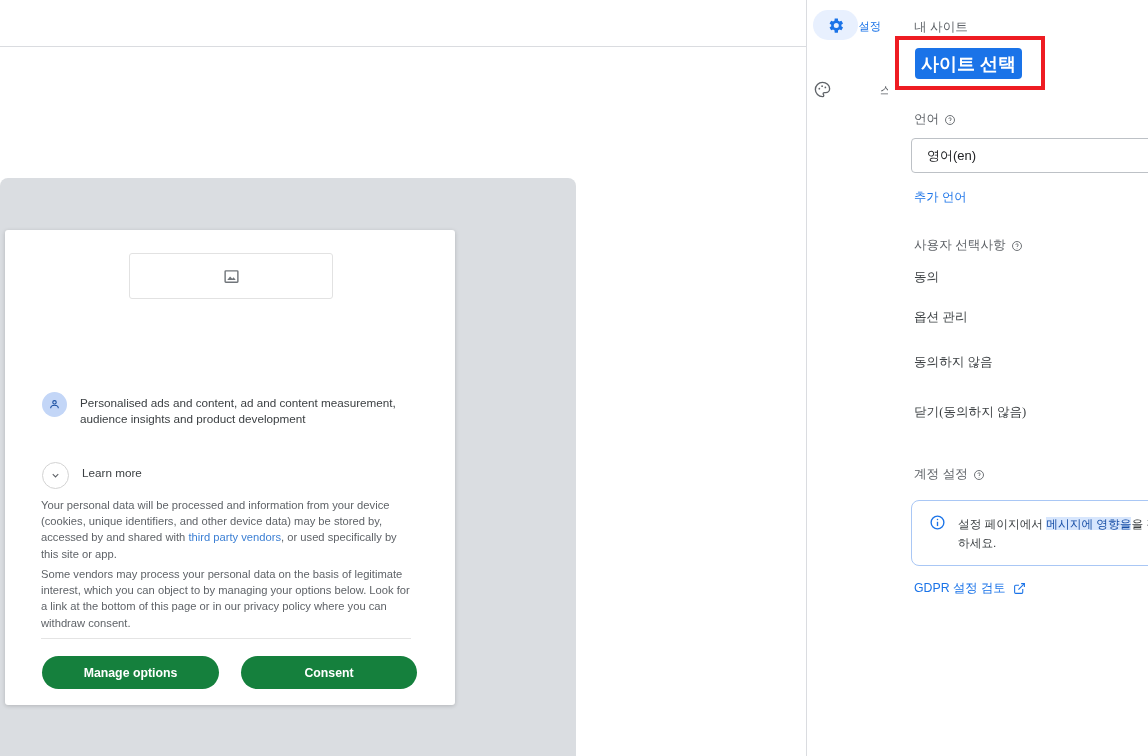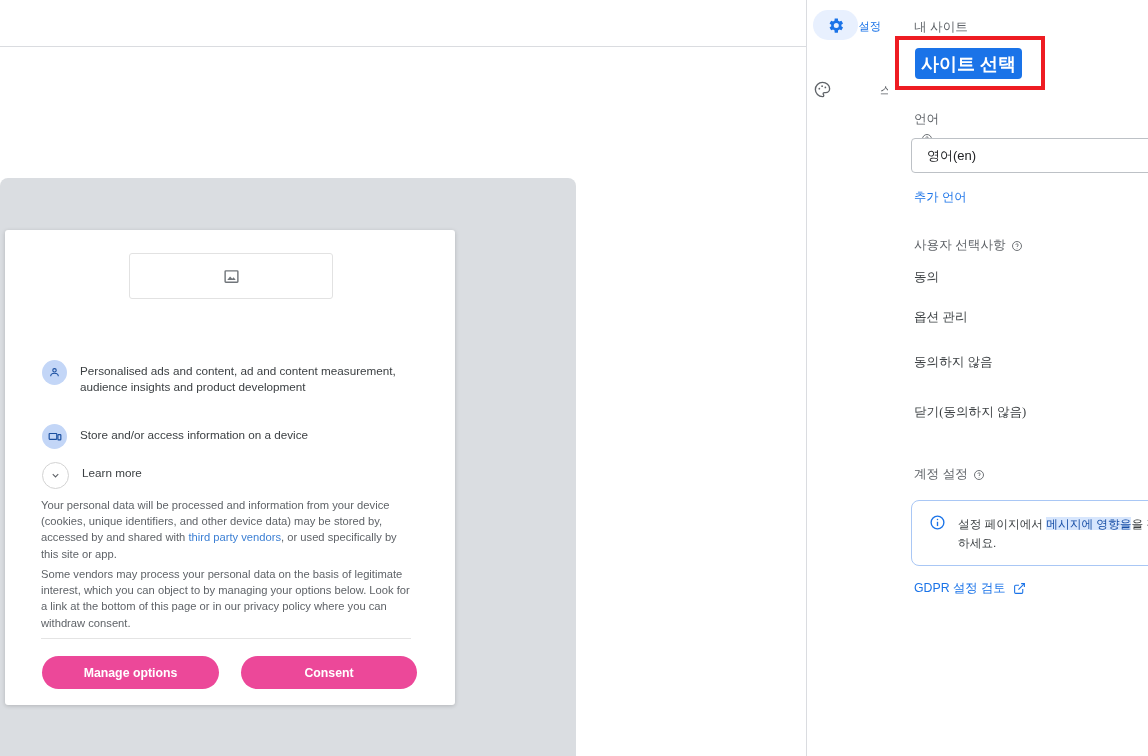--- a/index.html
+++ b/index.html
@@ -36,38 +36,38 @@
     text-align:center; font-size:15.5px; font-weight:bold; color:#1a1a1a;
     line-height:21px; letter-spacing:-0.1px;
   }
   .cmp-purpose { position:absolute; display:flex; gap:13px; align-items:flex-start; }
   .cmp-purpose .ic {
     width:25px; height:25px; border-radius:50%; background:#c3d6f7;
     display:flex; align-items:center; justify-content:center; flex:0 0 25px;
   }
   .cmp-purpose .ic.hollow { background:#ffffff; border:1px solid #d3d3d3; }
   .cmp-purpose .tx { font-size:11.7px; color:#3c4043; line-height:15.5px; padding-top:3px; }
-  #purpose-0 { left:42px; top:360px; width:380px; }
+  #purpose-0 { left:42px; top:392px; width:380px; }
   #purpose-1 { left:42px; top:424px; width:380px; }
   #purpose-2 { left:42px; top:462px; width:380px; }
 
   .cmp-body {
     position:absolute; left:41px; width:370px;
     font-size:11.2px; color:#5f6368; line-height:16.2px;
   }
   #cmp-body-0 { top:497px; }
   #cmp-body-1 { top:566px; }
   .cmp-body a { color:#3b7fd4; text-decoration:none; }
 
   .cmp-sep {
     position:absolute; left:41px; top:638px; width:370px; height:1px; background:#e4e4e4;
   }
   .cmp-btn {
     position:absolute; top:656px; height:33px; border-radius:17px;
-    background:#ec4899; color:#fff; font-size:12.3px; font-weight:bold;
+    background:#15803d; color:#fff; font-size:12.3px; font-weight:bold;
     display:flex; align-items:center; justify-content:center; border:none; cursor:pointer;
   }
   #btn-manage { left:42px; width:177px; }
   #btn-consent { left:241px; width:176px; }
 
   
   .rail-divider {
     position:absolute; left:806px; top:0; width:1px; height:756px; background:#dadce0;
   }
   .rail { position:absolute; left:807px; top:0; width:80px; height:756px; background:#fff; }
@@ -85,21 +85,21 @@
   .rail-label { font-size:11.3px; margin-top:3px; color:#5f6368; white-space:nowrap; }
   .rail-label.active { color:#1a73e8; }
 
   
   .panel { position:absolute; left:888px; top:0; width:260px; height:756px; background:#fff; }
   .panel-section-label {
     position:absolute; font-size:12.6px; color:#5f6368; white-space:nowrap;
     display:flex; align-items:center; gap:5px;
   }
   #lbl-mysite { left:26px; top:19px; }
-  #lbl-lang   { left:26px; top:111px;flex-direction:column; }
+  #lbl-lang   { left:26px; top:111px; }
   #lbl-userchoice { left:26px; top:237px; }
   #lbl-account { left:26px; top:466px; }
 
   .redbox {
     position:absolute; left:895px; top:36px; width:150px; height:54px;
     border:4px solid #ee1c22; box-sizing:border-box; background:transparent;
   }
   .btn-primary {
     position:absolute; left:915px; top:48px; width:107px; height:31px;
     background:#1a73e8; color:#fff; border:none; border-radius:4px;
@@ -164,29 +164,20 @@
   <div class="cmp-purpose" id="purpose-0">
     <span class="ic">
       <svg width="13" height="13" viewBox="0 0 24 24" fill="none" stroke="#1a4fa0" stroke-width="2">
         <circle cx="12" cy="8" r="3.2"></circle>
           <path d="M5 19c0-3.5 3.2-5.5 7-5.5s7 2 7 5.5"></path>
       </svg>
     </span>
     <span class="tx">Personalised ads and content, ad and content measurement, audience insights and product development</span>
   </div>
 
-  <div class="cmp-purpose" id="purpose-1">
-    <span class="ic">
-      <svg width="14" height="14" viewBox="0 0 24 24" fill="none" stroke="#1a4fa0" stroke-width="2">
-        <rect x="2" y="6" width="13" height="10" rx="1"></rect>
-          <rect x="17" y="8" width="5" height="9" rx="1"></rect>
-      </svg>
-    </span>
-    <span class="tx">Store and/or access information on a device</span>
-  </div>
 
   <div class="cmp-purpose" id="purpose-2">
     <span class="ic hollow">
       <svg width="11" height="11" viewBox="0 0 24 24" fill="none" stroke="#5f6368" stroke-width="2.4">
         <path d="M6 9l6 6 6-6"></path>
       </svg>
     </span>
     <span class="tx">Learn more</span>
   </div>
 

